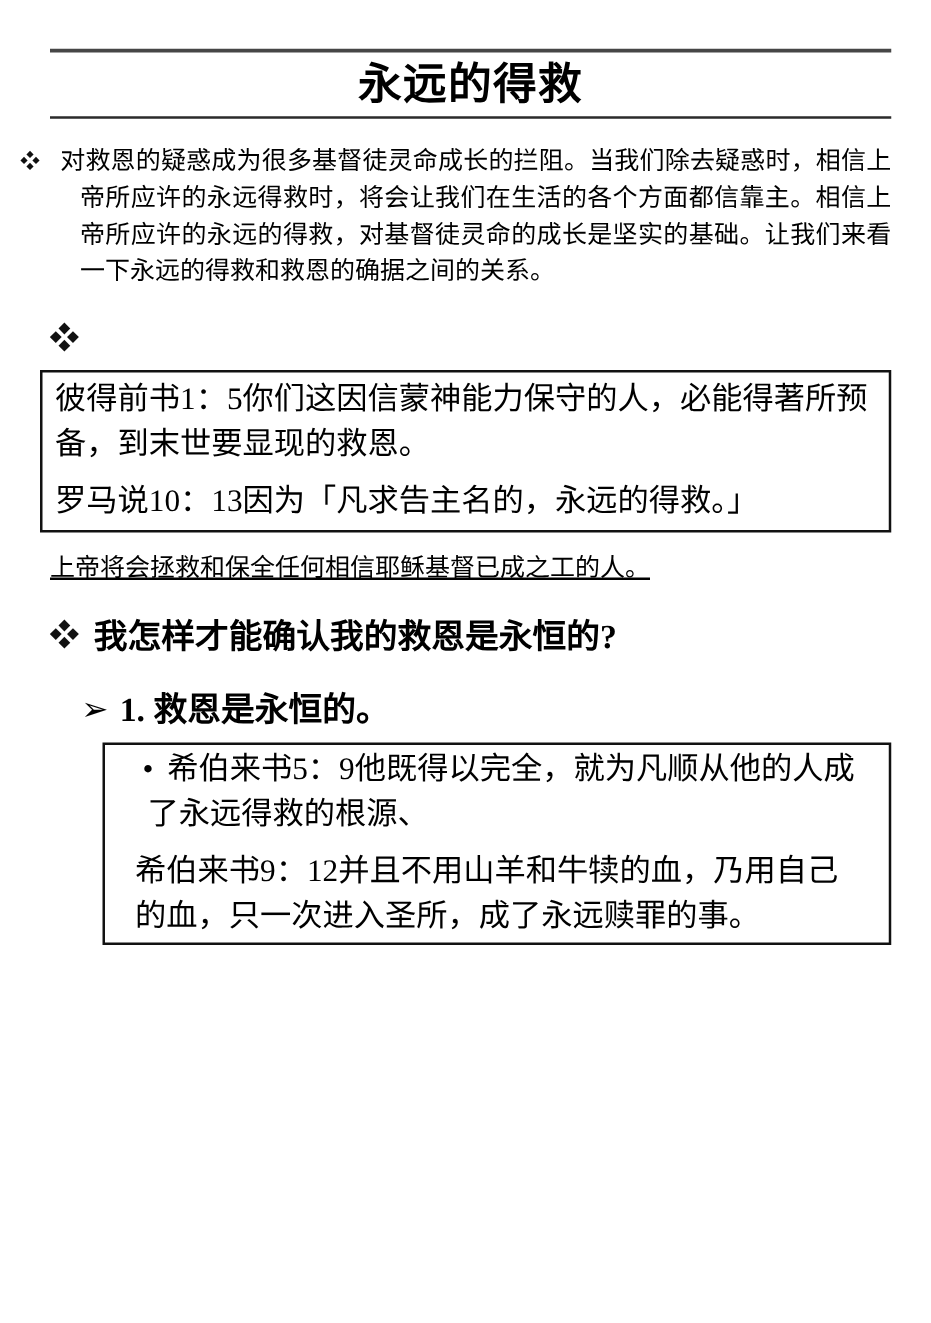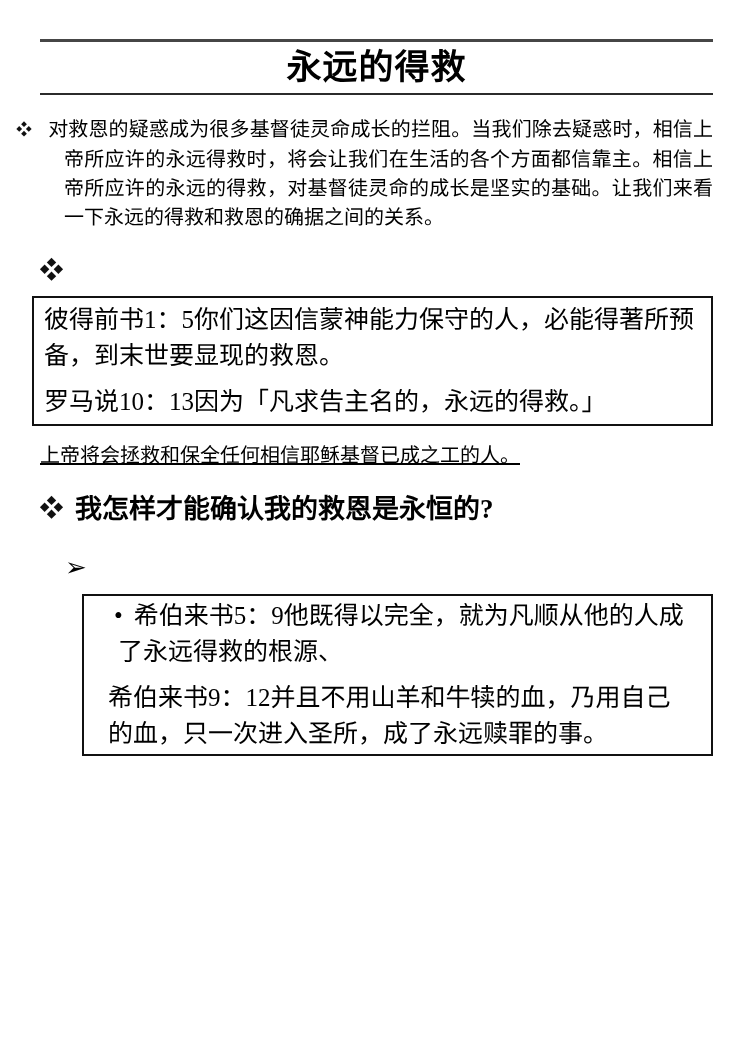--- a/index.html
+++ b/index.html
@@ -132,20 +132,21 @@
 
     <p class="body-line conclusion">上帝将会拯救和保全任何相信耶稣基督已成之工的人。</p>
 
     <h2 class="heading heading-2">
       <span class="diamond">❖</span>
       <span>我怎样才能确认我的救恩是永恒的?</span>
     </h2>
 
     <div class="subpoint">
       <span class="arrow">➢</span>
+      <span>1. 救恩是永恒的。</span>
     </div>
 
     <div class="quote-box quote-box-2">
       <p class="q q-first"><span class="qb">•</span><span>希伯来书5：9他既得以完全，就为凡顺从他的人成了永远得救的根源、</span></p>
       <p class="q">希伯来书9：12并且不用山羊和牛犊的血，乃用自己的血，只一次进入圣所，成了永远赎罪的事。</p>
     </div>
 
   </div>
 
   <div class="footer">

